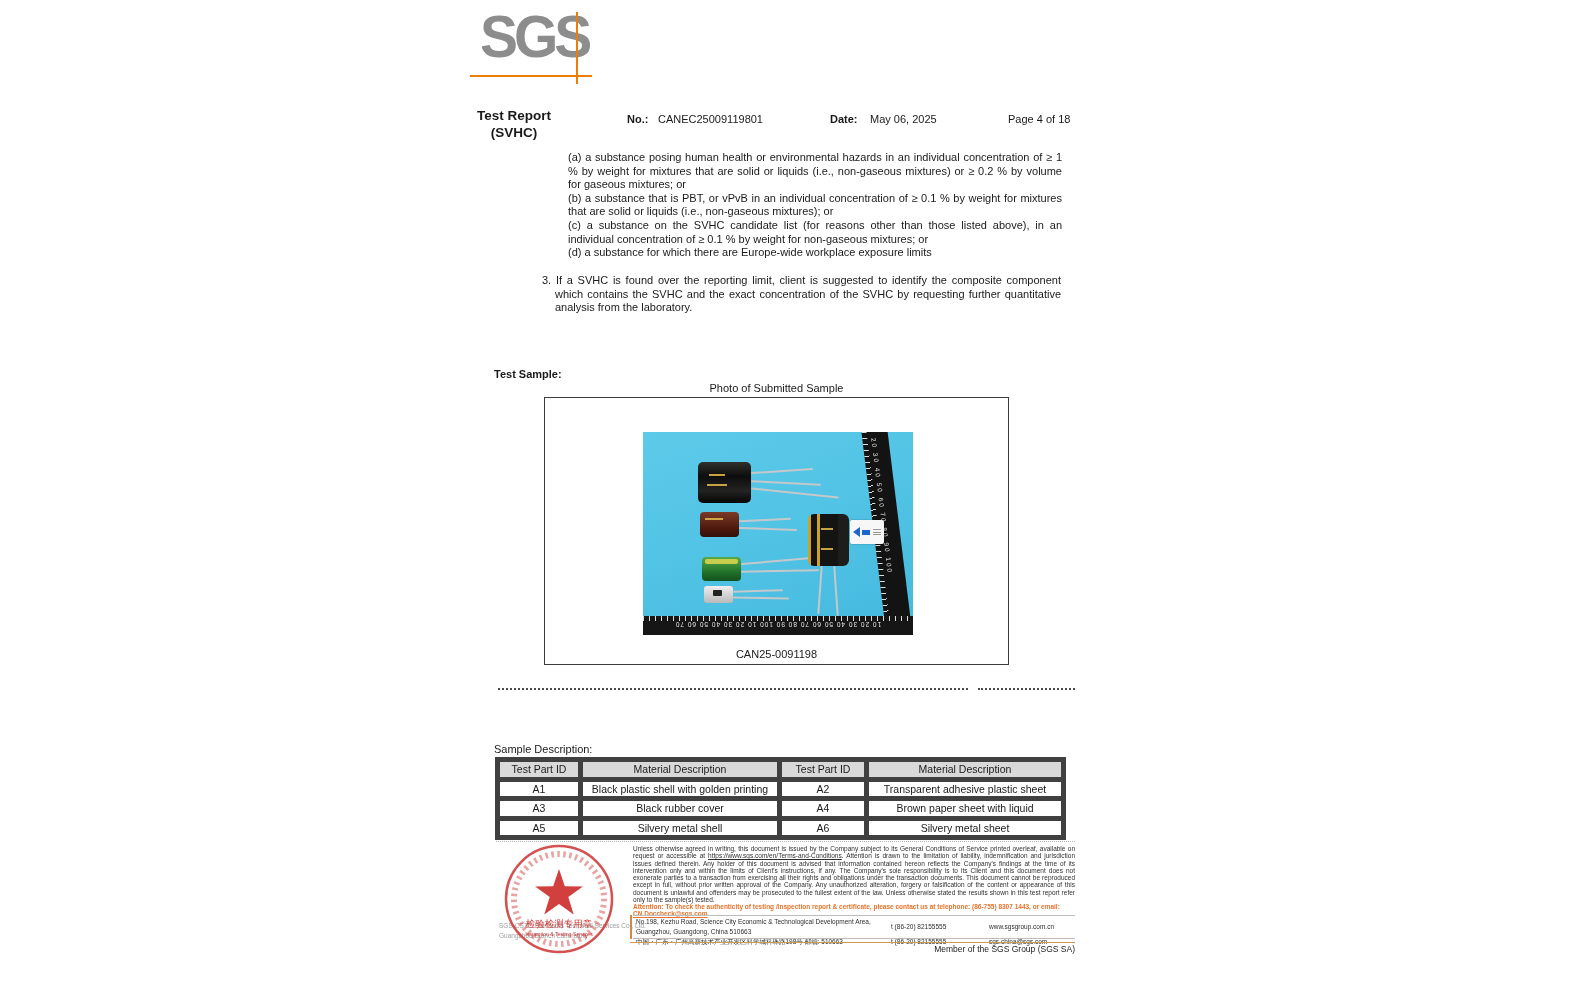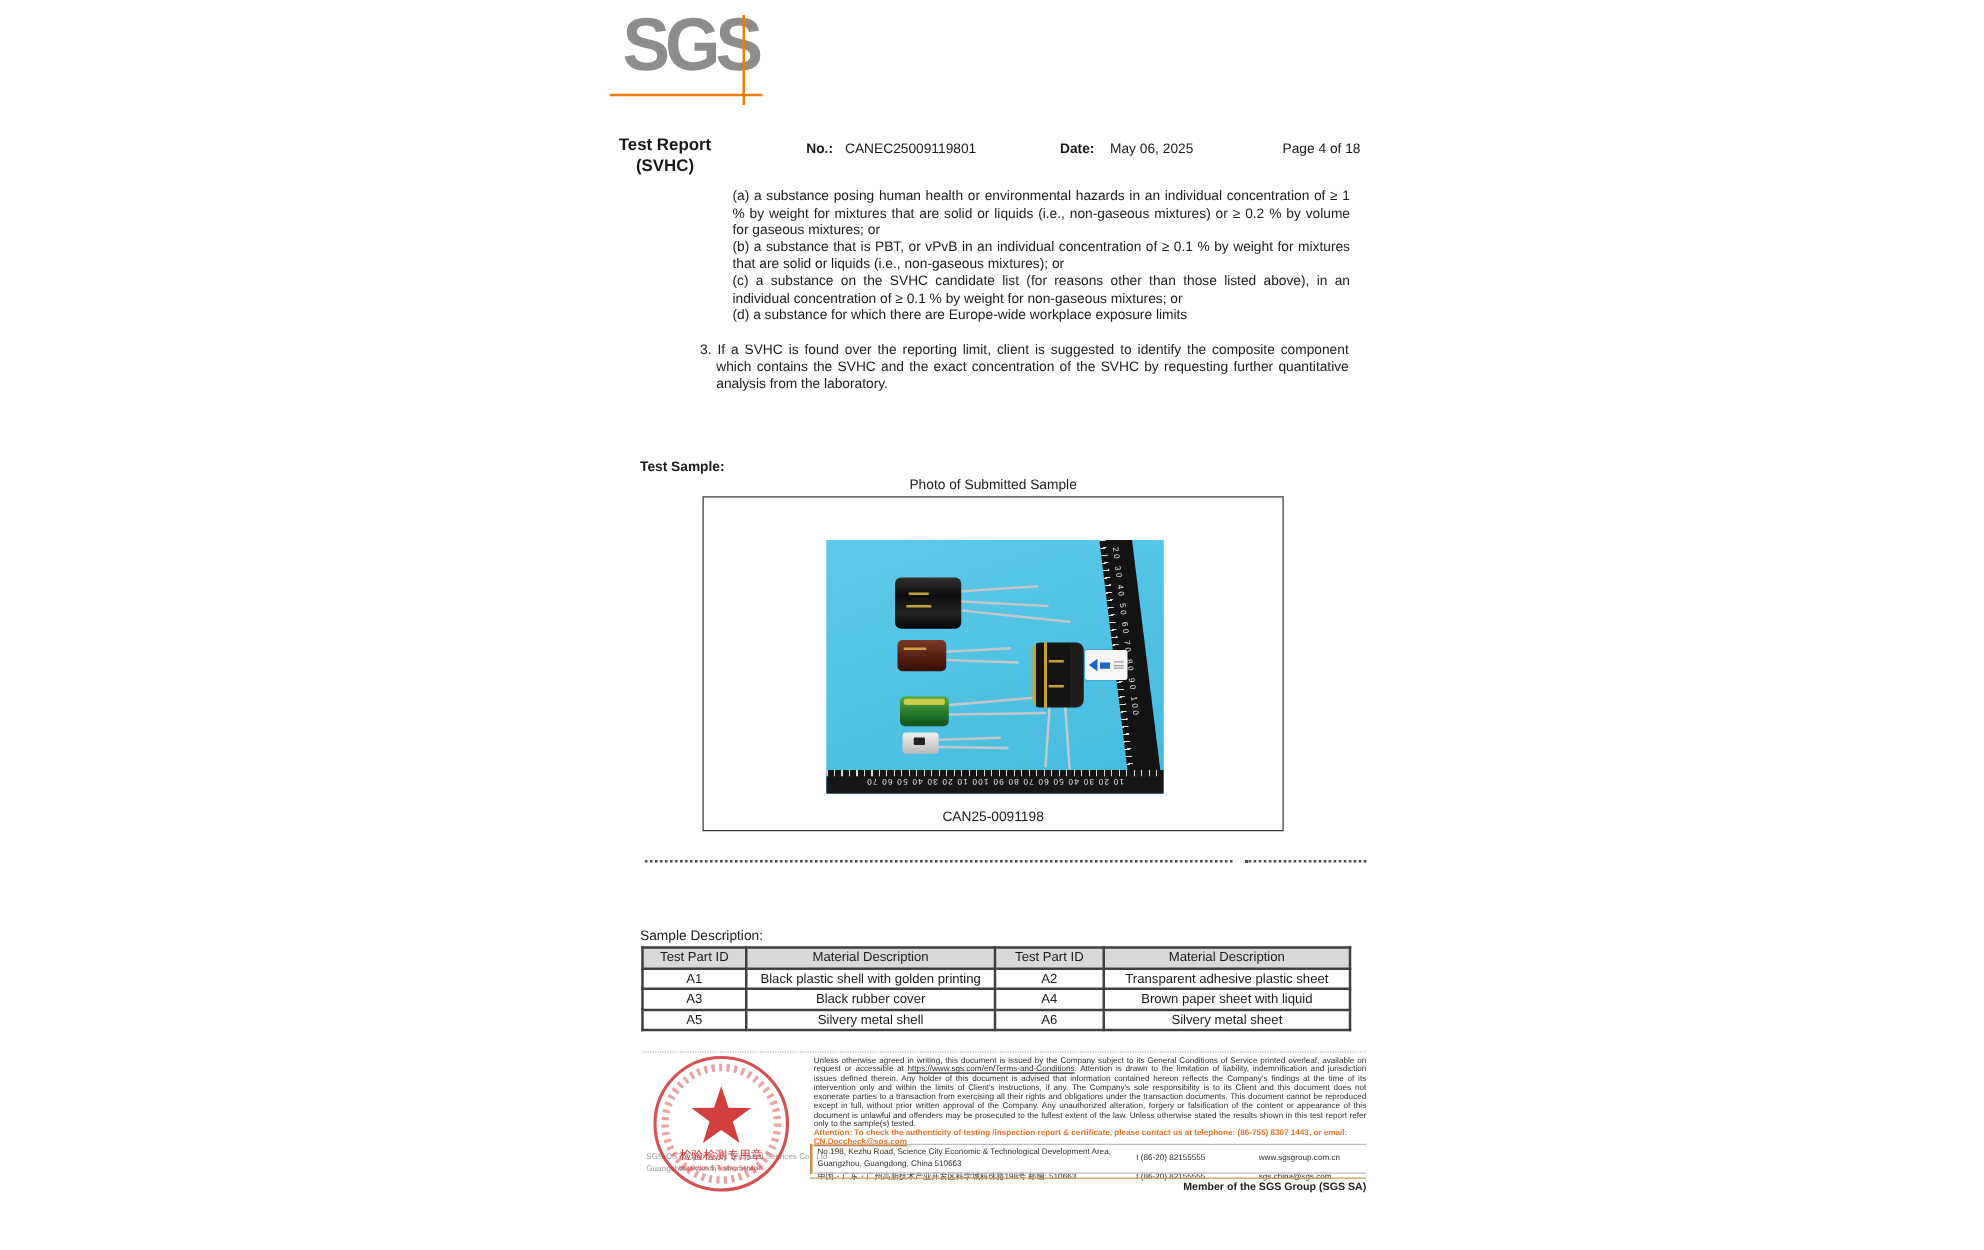--- a/index.html
+++ b/index.html
@@ -1,18 +1,18 @@
 <!DOCTYPE html>
 <html><head>
 <meta charset="utf-8">
 <style>
   * { margin:0; padding:0; box-sizing:border-box; }
   html,body { width:1587px; height:1000px; background:#ffffff; overflow:hidden;
               font-family:"Liberation Sans", sans-serif; color:#1a1a1a; }
-  .page { position:absolute; left:484px; top:0; width:614px; height:740px; }
+  .page { position:absolute; left:466px; top:0; width:614px; height:740px; }
   .abs { position:absolute; }
 
   
   .logo-text { left:14px; top:8px; font-size:57px; font-weight:bold; color:#8d8d8d;
                letter-spacing:-4px; line-height:1; transform:scaleY(1.05); }
   .logo-hline { left:4px; top:75px; width:122px; height:2px; background:#ee7d05; }
   .logo-vline { left:110px; top:12px; width:2px; height:72px; background:#ee7d05; }
 
   
   .rpt-title { left:0px; top:107px; width:96px; text-align:center; font-size:13.5px; font-weight:bold; line-height:17px; }
@@ -73,42 +73,42 @@
 
   .photo-caption { left:78px; top:648px; width:465px; text-align:center; font-size:11px; }
 
   .dash1 { left:32px; top:688px; width:470px; border-top:2px dotted #4c4c4c; }
   .dash2 { left:512px; top:688px; width:97px; border-top:2px dotted #4c4c4c; }
   .auth-note { left:0px; top:710px; width:612px; text-align:center; font-size:11px; }
 
   .sample-desc-label { left:28px; top:743px; font-size:11px; font-weight:normal; }
   table.sample { position:absolute; left:29px; top:757px; width:566px; border-collapse:collapse;
      font-size:10.5px; table-layout:fixed; }
-  table.sample th, table.sample td { border:2px solid #404040; text-align:center; vertical-align:middle;
+  table.sample th, table.sample td { border:5px solid #404040; text-align:center; vertical-align:middle;
      padding:1px 4px; line-height:12.5px; font-weight:normal; }
   table.sample th { background:#d9d9d9; height:15px; }
   .c1 { width:83px; } .c2 { width:199px; } .c3 { width:87px; } .c4 { width:197px; }
 
   
   .foot-topline { left:30px; top:841px; width:579px; border-top:1px dotted #b5b5b5; }
   .stamp { left:37px; top:843px; width:112px; height:112px; z-index:3; }
   .company-lines { left:33px; top:921px; width:150px; font-size:6.5px; line-height:10px; color:#9d9d9d; z-index:1; }
   .disclaimer { left:167px; top:845px; width:442px; font-size:6.5px; line-height:7.3px;
      text-align:justify; color:#2e2e2e; }
   .disclaimer a { color:#2e2e2e; text-decoration:underline; }
   .attention { left:167px; top:903px; width:442px; font-size:6.5px; line-height:7.3px;
      color:#e8732a; font-weight:bold; }
   .attention a { color:#e8732a; text-decoration:underline; }
   .addr-vline { left:164px; top:915px; width:2px; height:24px; background:#cf8a45; }
   .addr-hline-top { left:167px; top:915px; width:442px; border-top:1px solid #bdbdbd; }
   .addr-block { left:170px; top:917px; width:439px; font-size:6.5px; line-height:10px; color:#2e2e2e; }
   .addr-row { display:grid; grid-template-columns:1fr 92px 86px; column-gap:6px; align-items:center; }
   .addr-hline-bot { left:167px; top:938px; width:442px; border-top:1px solid #bdbdbd; }
   .foot-tanline { left:164px; top:941.5px; width:445px; border-top:1.6px solid #cf9a55; }
-  .member { left:309px; top:944px; width:300px; text-align:right; font-size:8.5px; color:#222;font-weight:bold; }
+  .member { left:309px; top:944px; width:300px; text-align:right; font-size:8.5px; color:#222; }
 </style>
 </head>
 <body>
 
 <div class="page">
 
   <div class="abs logo-text">SGS</div>
   <div class="abs logo-hline"></div>
   <div class="abs logo-vline"></div>
 

